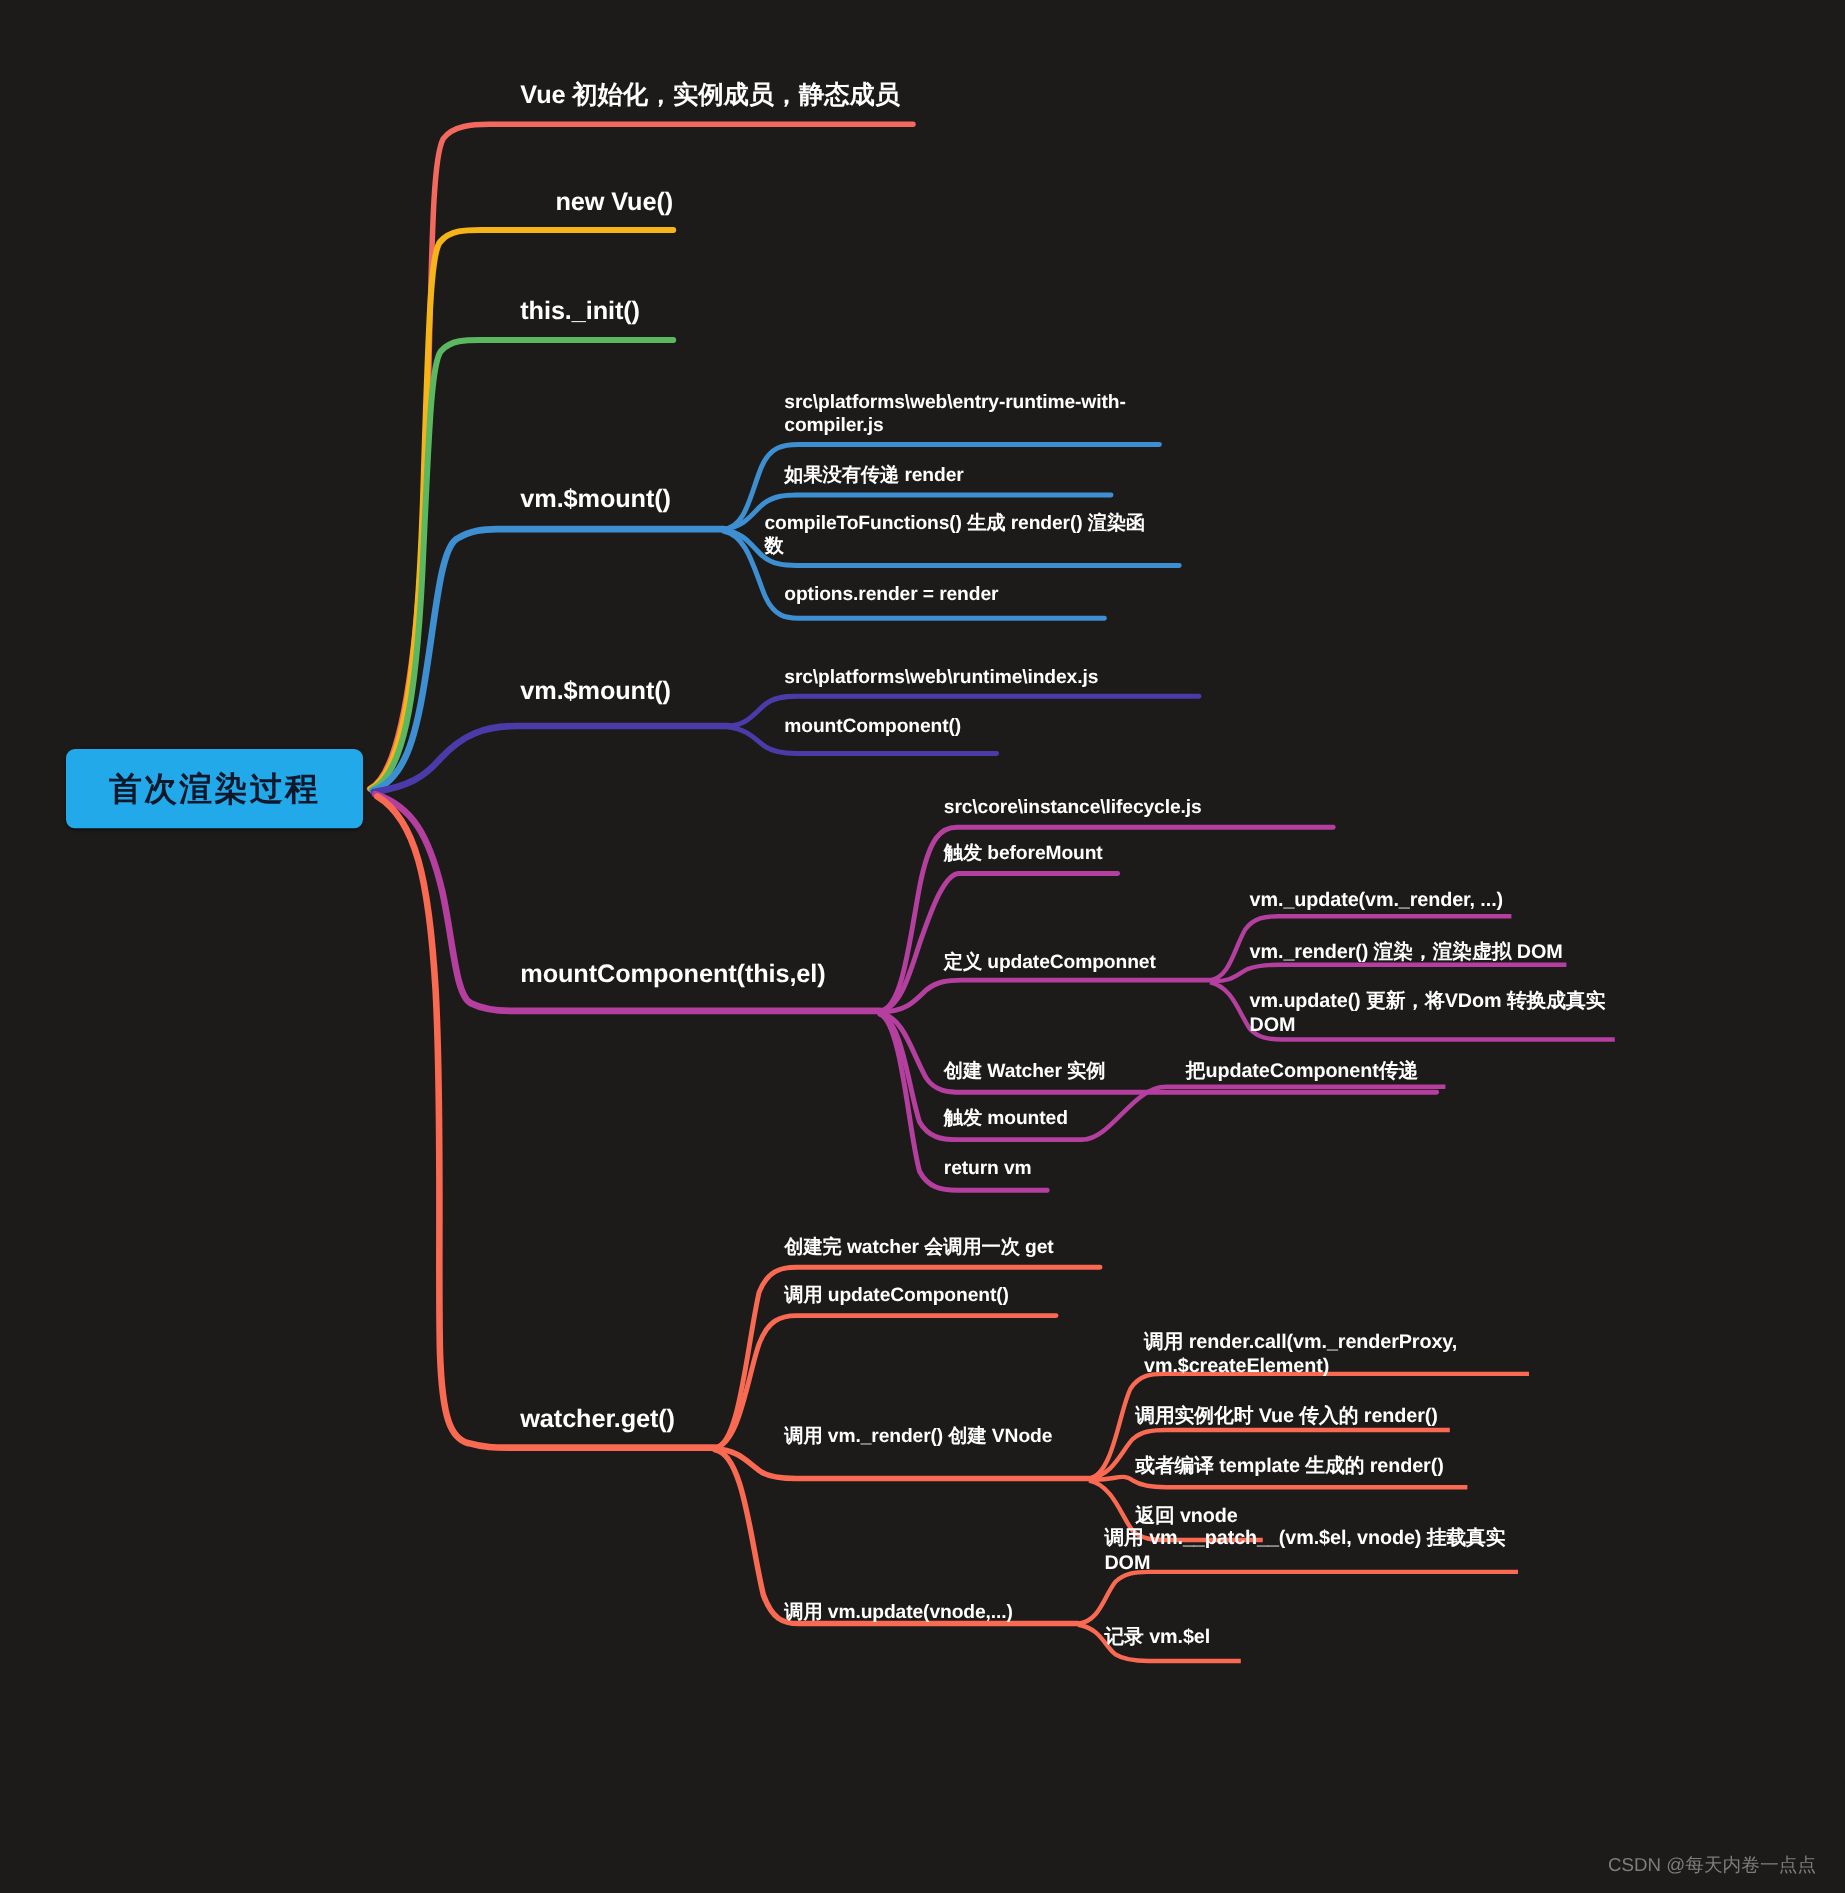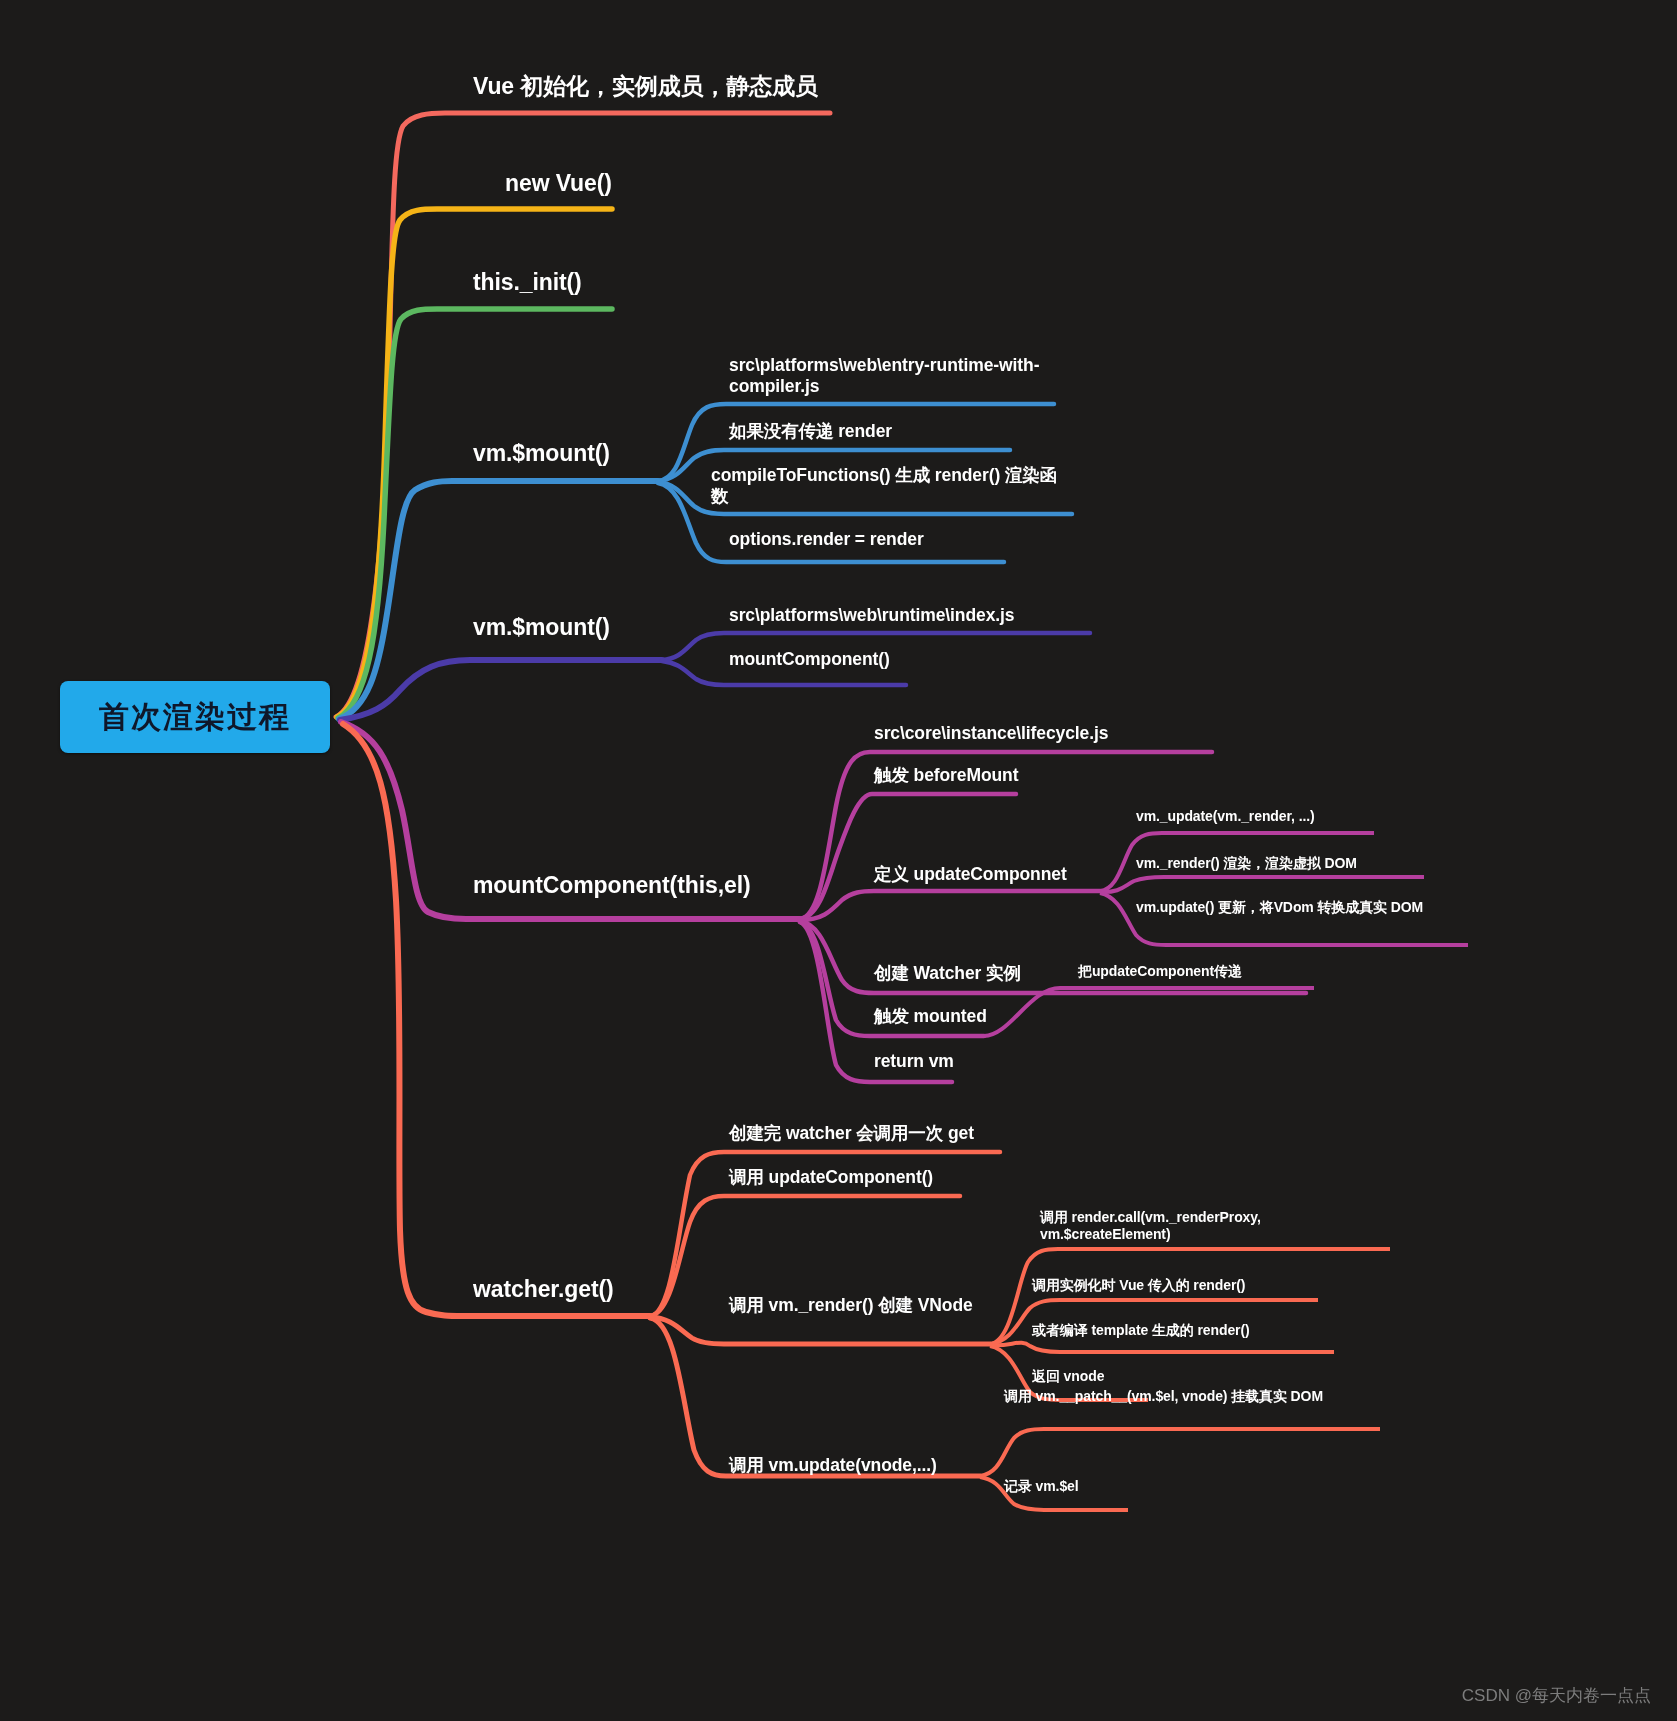--- a/index.html
+++ b/index.html
@@ -37,22 +37,22 @@
     border-radius: 8px;
     display: flex;
     align-items: center;
     justify-content: center;
     font-size: 30px;
     font-weight: bold;
     letter-spacing: 2px;
     box-shadow: 0 1px 3px rgba(0,0,0,0.5);
   }
   .lvl1 { font-size: 23px; }
-  .lvl2 { font-size: 17.5px; margin-left: 16px; }
-  .lvl3 { font-size: 14px; }
+  .lvl2 { font-size: 17.5px; }
+  .lvl3 { font-size: 18px; }
   .watermark {
     position: absolute;
     right: 26px;
     bottom: 14px;
     color: #7d7d7d;
     font-size: 17px;
     font-weight: normal;
   }
 </style>
 </head>

